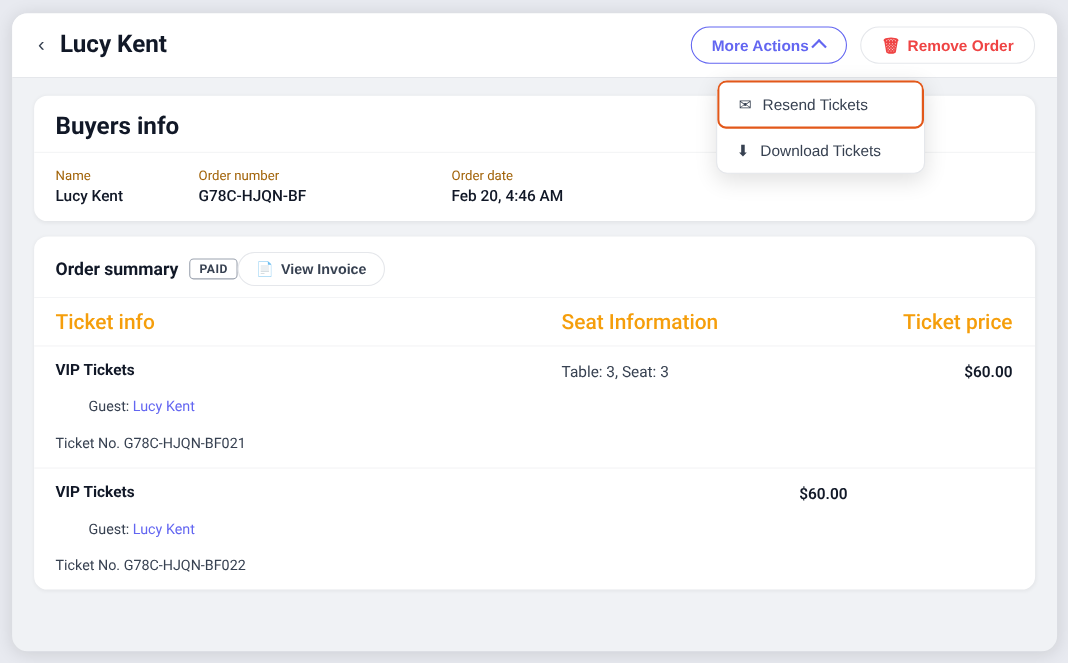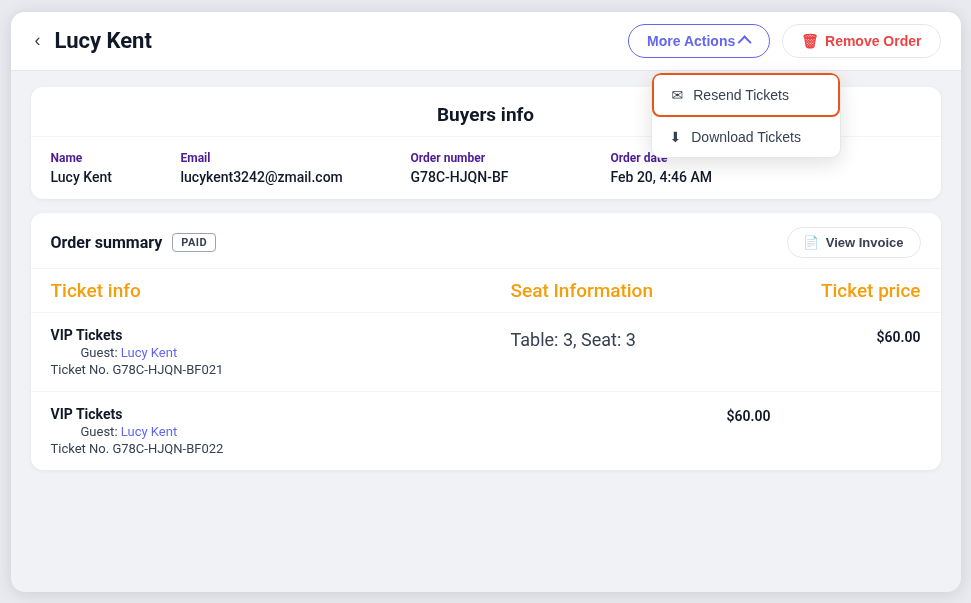--- a/index.html
+++ b/index.html
@@ -137,52 +137,51 @@
     }
     
     .card {
       background: #ffffff;
       border-radius: 12px;
       overflow: hidden;
       box-shadow: 0 1px 4px rgba(0,0,0,0.06);
     }
     .card-header {
       padding: 16px 20px 10px;
-      font-size: 19px;
+      font-size: 22px;
       font-weight: 700;
       color: #111827;
       border-bottom: 1px solid #f3f4f6;
-      text-align: center;
     }
     .buyers-info-grid {
       display: grid;
       grid-template-columns: 130px 230px 200px 200px 120px;
       padding: 14px 20px;
       gap: 0;
     }
     .info-col {
       display: flex;
       flex-direction: column;
       gap: 4px;
     }
     .info-label {
       font-size: 12px;
-      color: #4c1d95;
-      font-weight: 700;
+      color: #a16207;
+      font-weight: 400;
     }
     .info-value {
       font-size: 14px;
       color: #111827;
       font-weight: 500;
     }
     
     .order-summary-header {
       display: flex;
       align-items: center;
-      justify-content: space-between;
+      justify-content: flex-start;
       padding: 14px 20px 10px;
       border-bottom: 1px solid #f3f4f6;
     }
     .order-summary-title-group {
       display: flex;
       align-items: center;
       gap: 10px;
     }
     .order-summary-title {
       font-size: 16px;
@@ -235,42 +234,42 @@
     .ticket-row {
       display: grid;
       grid-template-columns: 1fr 260px 150px;
       padding: 14px 20px;
       border-top: 1px solid #f3f4f6;
       align-items: start;
     }
     .ticket-info {
       display: flex;
       flex-direction: column;
-      gap: 2px;
+      gap: 18px;
     }
     .ticket-type {
       font-size: 14px;
       font-weight: 700;
       color: #111827;
     }
     .ticket-guest-link {
       font-size: 13px;
       color: #374151;
       margin-left: 30px;
     }
     .ticket-guest-link a {
       color: #6366f1;
       text-decoration: none;
     }
     .ticket-number {
       font-size: 13px;
       color: #374151;
     }
     .seat-info {
-      font-size: 18px;
+      font-size: 14px;
       color: #374151;
       padding-top: 2px;
     }
     .ticket-price {
       font-size: 14px;
       font-weight: 600;
       color: #111827;
       text-align: right;
       padding-top: 2px;
     }
@@ -313,24 +312,20 @@
   <div class="content">
 
     <div class="card">
       <div class="card-header">Buyers info</div>
       <div class="buyers-info-grid">
         <div class="info-col">
           <span class="info-label">Name</span>
           <span class="info-value">Lucy Kent</span>
         </div>
         <div class="info-col">
-          <span class="info-label">Email</span>
-          <span class="info-value">lucykent3242@zmail.com</span>
-        </div>
-        <div class="info-col">
           <span class="info-label">Order number</span>
           <span class="info-value">G78C-HJQN-BF</span>
         </div>
         <div class="info-col">
           <span class="info-label">Order date</span>
           <span class="info-value">Feb 20, 4:46 AM</span>
         </div>
       </div>
     </div>
 

